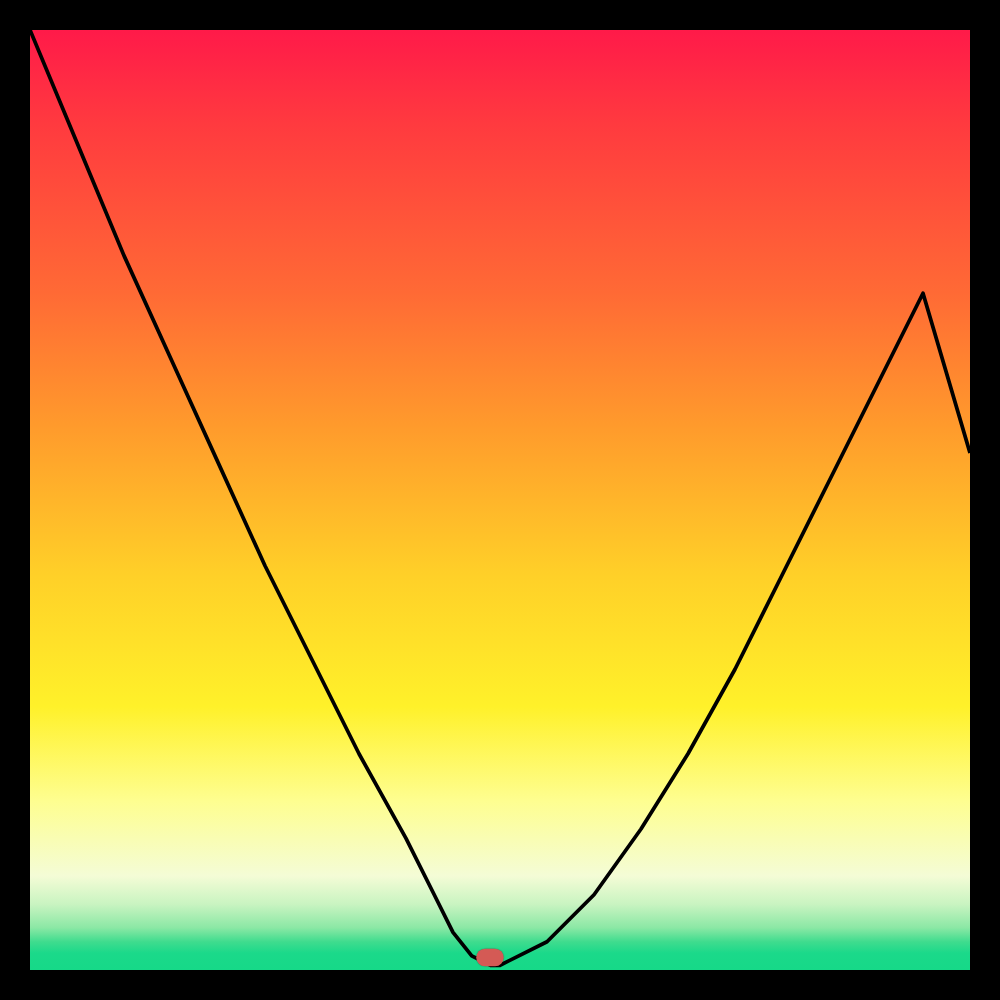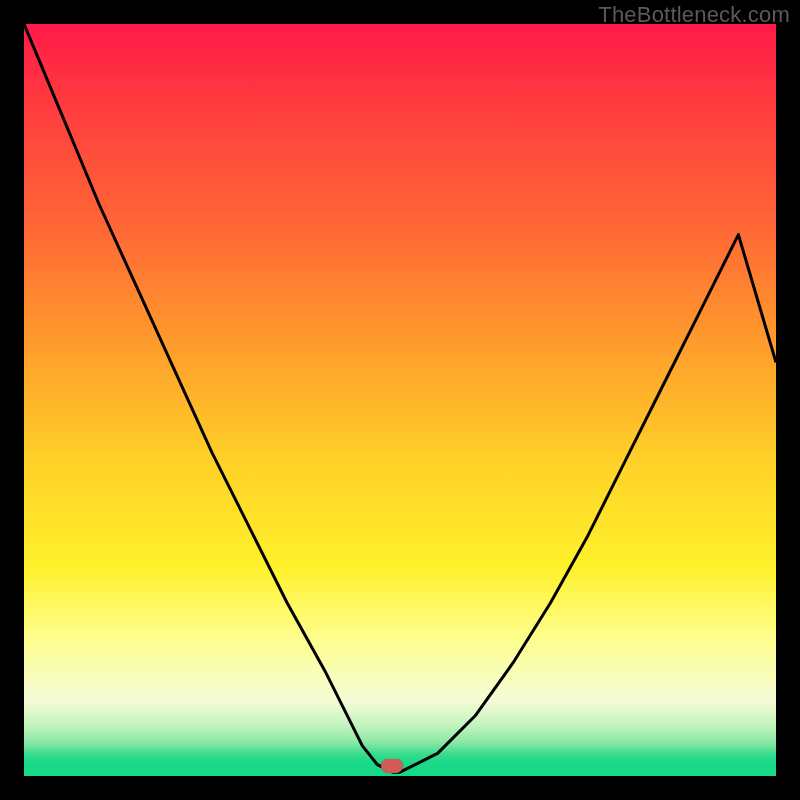--- a/index.html
+++ b/index.html
@@ -69,21 +69,20 @@
     background: #d45a55;
     bottom: 3px;
     transform: translateX(-50%);
     box-shadow: 0 0 1px rgba(0,0,0,0.4);
   }
 </style>
 </head>
 <body>
 
 <div class="frame">
-  <div class="watermark">TheBottleneck.com</div>
 
   <div class="plot">
     <div class="gradient"></div>
 
     <svg class="curve" viewBox="0 0 752 752" preserveAspectRatio="none">
       <path id="curve-path" fill="none" stroke="#000" stroke-width="3" stroke-linejoin="round" d="M0.0 0.0 L37.6 90.2 L75.2 180.5 L112.8 263.2 L150.4 345.9 L188.0 428.6 L225.6 503.8 L263.2 579.0 L300.8 646.7 L323.4 691.8 L338.4 721.9 L353.4 740.7 L368.5 748.2 L376.0 748.2 L413.6 729.4 L451.2 691.8 L488.8 639.2 L526.4 579.0 L564.0 511.4 L601.6 436.2 L639.2 361.0 L676.8 285.8 L714.4 210.6 L752.0 338.4"></path>
     </svg>
 
     <div id="marker" class="marker" style="left: 368.48px;"></div>
   </div>

